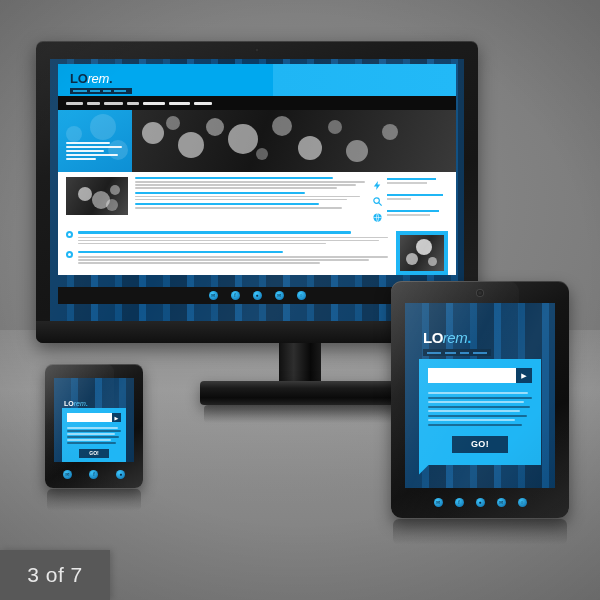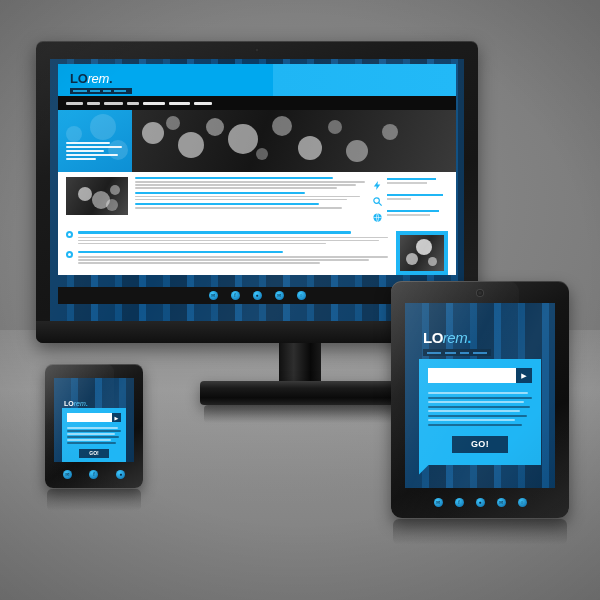--- a/index.html
+++ b/index.html
@@ -419,13 +419,14 @@
       <span class="soc">✉</span>
       <span class="soc">f</span>
       <span class="soc">●</span>
     </div>
     <div class="ph-gloss"></div>
   </div>
   <div class="ph-refl"></div>
 
   <div class="vign"></div>
 
+  <div class="badge">3 of 7</div>
 </div>
 
 </body></html>

